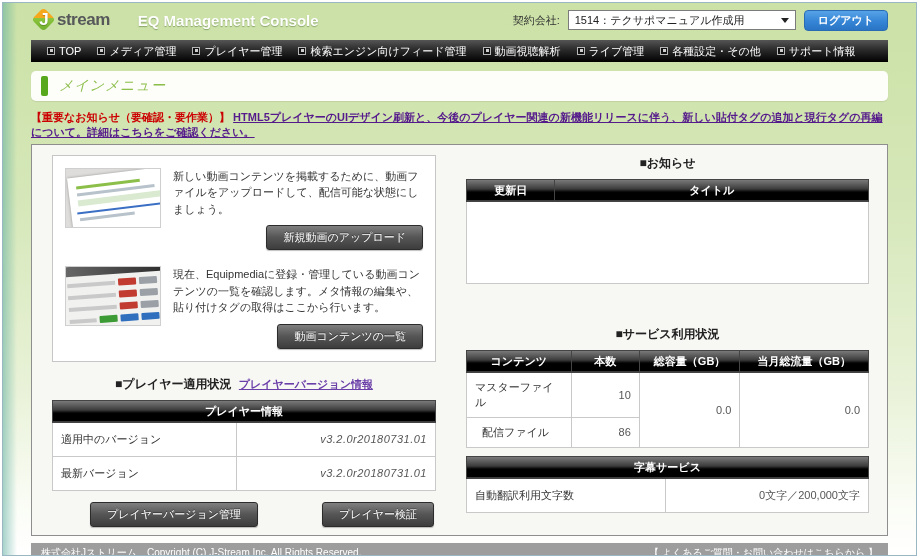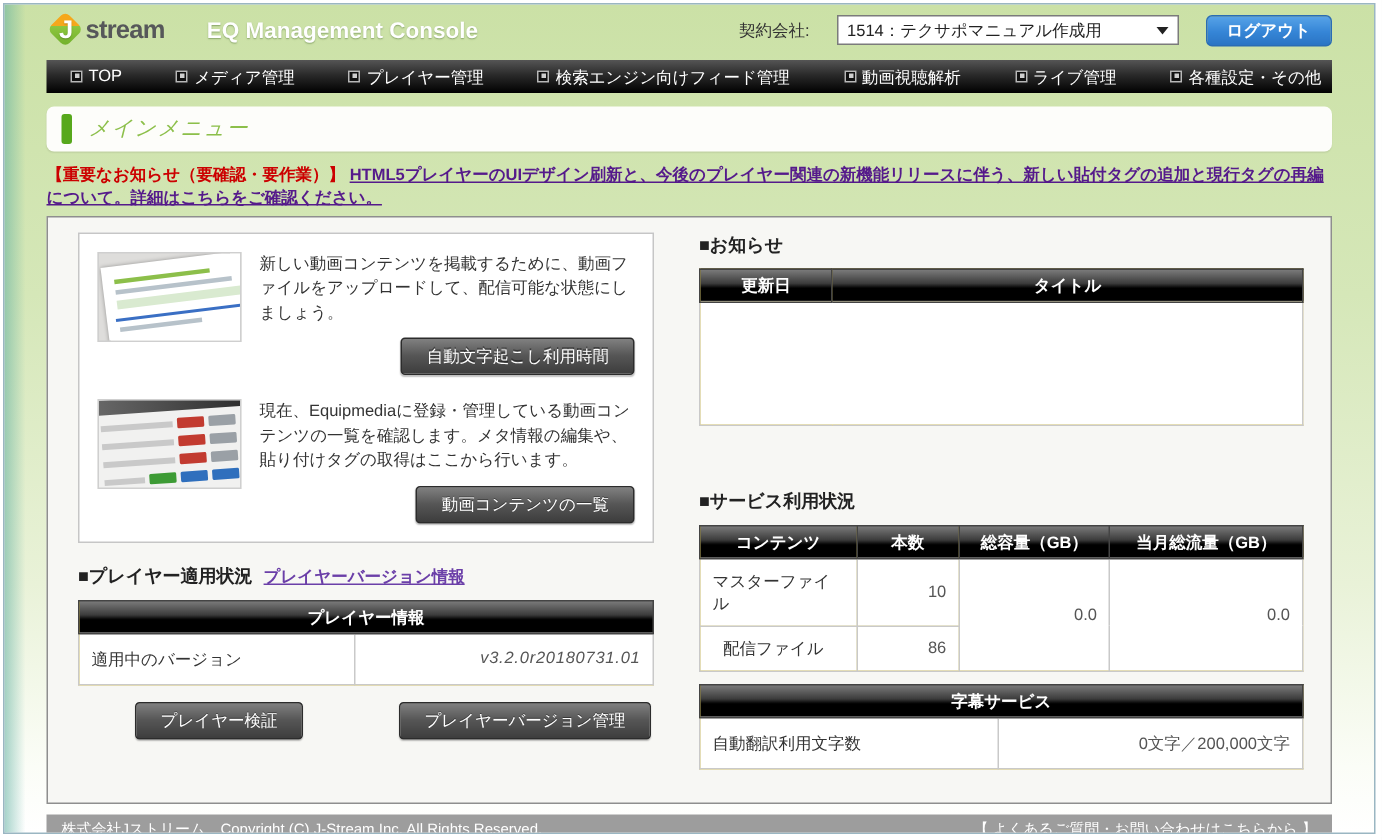--- a/index.html
+++ b/index.html
@@ -13,30 +13,30 @@
   
   .hdr { height:34px; display:flex; align-items:center; padding:0 28px; }
   .logo { display:flex; align-items:center; cursor:pointer; }
   .logo-mark { width:26px; height:26px; position:relative; flex:none; }
   .logo-diamond { position:absolute; left:4px; top:4px; width:17px; height:17px; border-radius:4px;
     transform:rotate(45deg); background:linear-gradient(135deg,#f5a81c 0%,#f5a81c 42%,#8dc63f 42%,#6fae2a 100%); }
   .logo-j { position:absolute; left:0; top:1px; width:26px; height:24px; color:#fff; font-weight:bold;
     font-size:17px; text-align:center; line-height:24px; text-shadow:0 1px 1px rgba(0,0,0,.25); }
   .logo-text { color:#56585a; font-weight:bold; font-size:17px; letter-spacing:-0.5px; }
   .app-title { margin-left:28px; color:#fff; font-weight:bold; font-size:15px; text-shadow:0 1px 1px rgba(120,150,90,.8); }
-  .hdr-right { margin-left:auto; display:flex; align-items:center; gap:18px; }
+  .hdr-right { margin-left:auto; display:flex; align-items:center; gap:8px; }
   .company-label { font-size:11px; color:#333; }
   .select-box { width:228px; height:20px; background:#fff; border:1px solid #7b7b7b; display:flex; align-items:center;
     padding:0 6px; font-size:11px; color:#222; cursor:pointer; }
   .select-caret { margin-left:auto; width:0; height:0; border-left:4px solid transparent; border-right:4px solid transparent; border-top:5px solid #222; }
   .logout-btn { height:21px; padding:0 13px; background:linear-gradient(180deg,#57a3e8 0%,#3585d6 55%,#2a74c4 100%);
     border:1px solid #2a6cb4; border-radius:4px; color:#fff; font-weight:bold; font-size:11px; cursor:pointer; }
   
   .nav { margin:3px 28px 0; height:22px; background:linear-gradient(180deg,#555 0%,#2a2a2a 45%,#000 100%);
-    display:flex; align-items:center; padding:0 8px;gap:20px; }
+    display:flex; align-items:center; padding:0 8px; }
   .nav-item { display:flex; align-items:center; gap:4px; color:#fff; font-size:11px; padding:0 8px; cursor:pointer; white-space:nowrap; }
   .nav-icon { width:8px; height:8px; border:1px solid #b8b8b8; background:#111; position:relative; flex:none; }
   .nav-icon::after { content:""; position:absolute; right:1px; top:1px; width:3px; height:3px; background:#cfcfcf; }
   
   .mainmenu { margin:9px 28px 0; background:#fdfdfa; border-radius:5px; height:30px; display:flex; align-items:center;
     box-shadow:0 1px 1px rgba(0,0,0,.08); }
   .mm-bar { width:7px; height:20px; background:#57a81c; border-radius:2px; margin:0 11px 0 10px; }
   .mm-title { color:#8cbf4a; font-size:14px; font-style:italic; letter-spacing:1px; }
   
   .notice { margin:9px 28px 3px; font-size:11px; font-weight:bold; line-height:1.4; }
@@ -66,26 +66,26 @@
   .t2-bar { flex:1; height:4px; background:#c9c9c9; }
   .chip { width:18px; height:7px; border-radius:1px; flex:none; }
   .chip-red { background:#c23b30; } .chip-gray { background:#9aa0a6; }
   .chip-green { background:#3d9b35; } .chip-blue { background:#2f6fbd; }
   .promo-body { flex:1; display:flex; flex-direction:column; font-size:11px; color:#333; line-height:1.5;align-items:center; }
   .dark-btn { background:linear-gradient(180deg,#808080 0%,#565656 48%,#3d3d3d 100%); color:#fff; font-size:11px;
     border:1px solid #2c2c2c; border-radius:3px; padding:4px 16px; cursor:pointer; text-shadow:0 -1px 0 rgba(0,0,0,.4);
     box-shadow:0 1px 1px rgba(0,0,0,.25); font-family:inherit; }
   .promo-btn { margin-top:8px; align-self:flex-end; }
   
-  .sec-head { font-size:12px; font-weight:bold; color:#222; margin:14px 0 7px; }
+  .sec-head { font-size:12px; font-weight:bold; color:#222; margin:14px 0 7px;text-align:center; }
   .sec-head.first { margin-top:0; }
   .sec-head.service { margin-top:42px; }
   .player-link { font-size:11px; color:#6b3fa8; text-decoration:underline; cursor:pointer; font-weight:bold; margin-left:4px; }
   
-  table { border-collapse:collapse; width:100%; background:#fde047; }
+  table { border-collapse:collapse; width:100%; background:#6d28d9; }
   th { background:linear-gradient(180deg,#7d7d7d 0%,#3c3c3c 45%,#000 60%,#000 100%); color:#fff; font-size:11px;
     font-weight:bold; padding:3px 4px; border:1px solid #444; text-align:center; }
   td { border:1px solid #c9c9c9; font-size:11px; padding:9px 8px; color:#333; background:#fff; }
   td.num { text-align:right; color:#555;margin-left:48px; }
   td.mid { vertical-align:middle; }
   .news-empty { height:82px; }
   .player-btns { display:flex; justify-content:space-between; margin-top:11px; padding-left:38px; padding-right:2px; }
   .ver-val { letter-spacing:0.5px;font-style:italic; }
   .sub-table { margin-top:8px; }
   
@@ -172,21 +172,21 @@
             <div class="t1-doc">
               <div class="t1-line t1-green"></div>
               <div class="t1-line" style="width:85%"></div>
               <div class="t1-hl"></div>
               <div class="t1-blue"></div>
               <div class="t1-line" style="width:60%"></div>
             </div>
           </div>
           <div class="promo-body">
             <span>新しい動画コンテンツを掲載するために、動画ファイルをアップロードして、配信可能な状態にしましょう。</span>
-            <button class="dark-btn promo-btn">自動文字起こし利用時間</button>
+            <button class="dark-btn promo-btn">新規動画のアップロード</button>
           </div>
         </div>
 
         <div class="promo-row">
           <div class="thumb thumb2">
             <div class="t2-inner">
               <div class="t2-top"></div>
               <div class="t2-row">
                   <span class="t2-bar"></span>
                   <span class="chip chip-red"></span>
@@ -227,26 +227,30 @@
         <thead>
           <tr>
               <th colspan="2">プレイヤー情報</th>
             </tr>
         </thead>
         <tbody>
           <tr>
             <td style="width:48%">適用中のバージョン</td>
             <td class="num ver-val">v3.2.0r20180731.01</td>
           </tr>
+          <tr>
+            <td>最新バージョン</td>
+            <td class="num ver-val">v3.2.0r20180731.01</td>
+          </tr>
         </tbody>
       </table>
 
       <div class="player-btns">
+        <button class="dark-btn" style="min-width:140px">プレイヤーバージョン管理</button>
         <button class="dark-btn" style="min-width:106px">プレイヤー検証</button>
-        <button class="dark-btn" style="min-width:140px">プレイヤーバージョン管理</button>
       </div>
     </div>
 
     <div class="col-right">
 
       <div class="sec-head first">■お知らせ</div>
       <table>
         <thead>
           <tr>
             <th style="width:22%">更新日</th>

